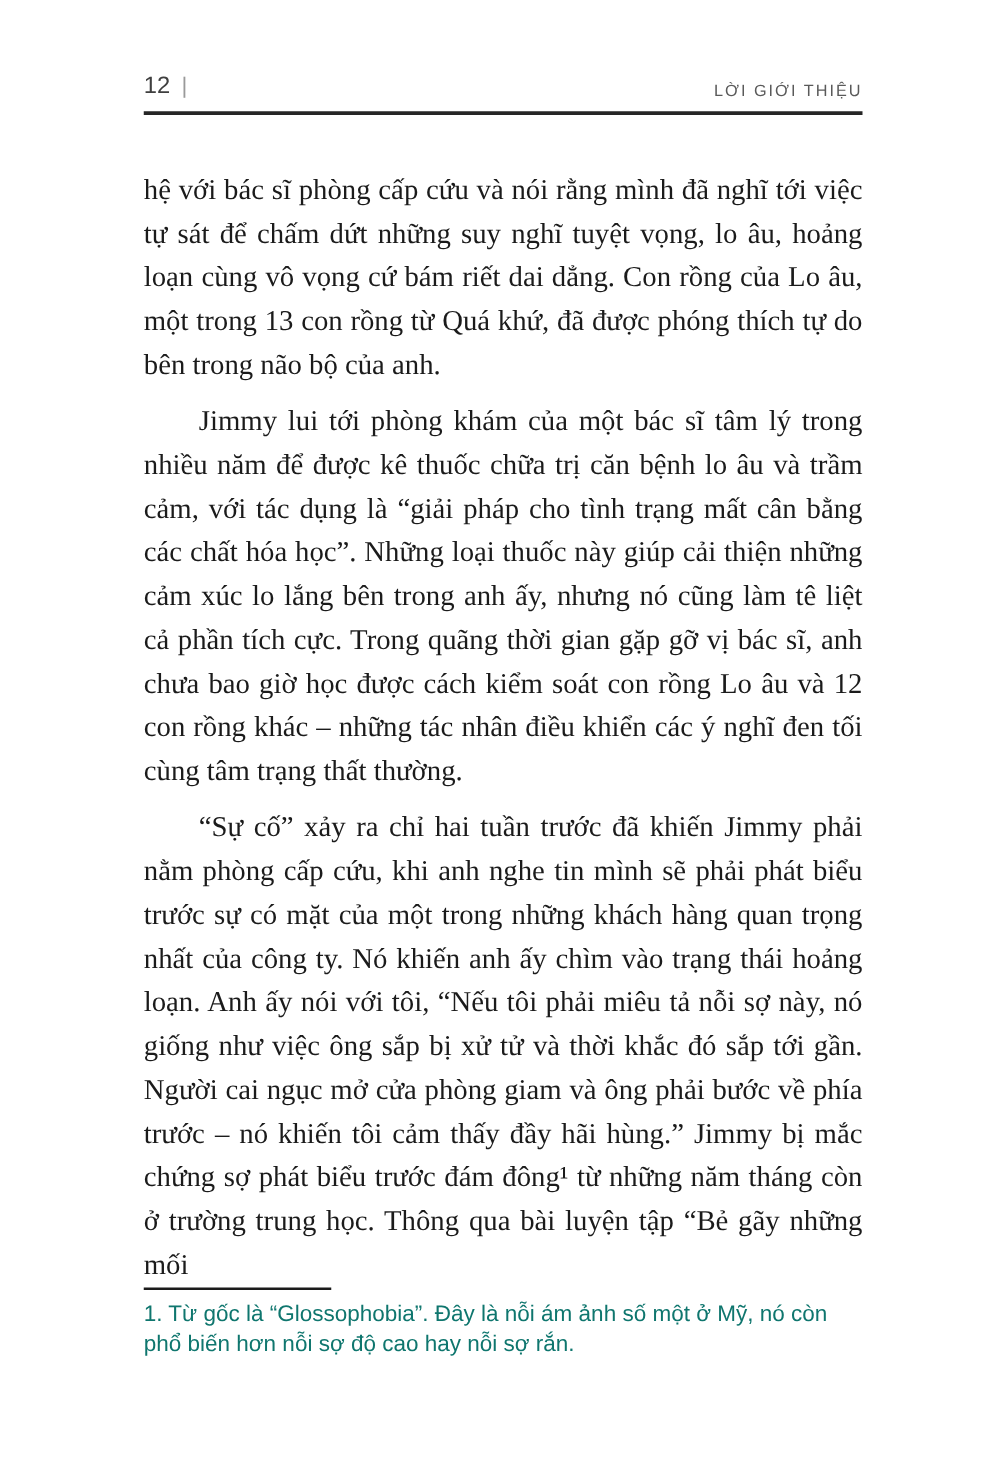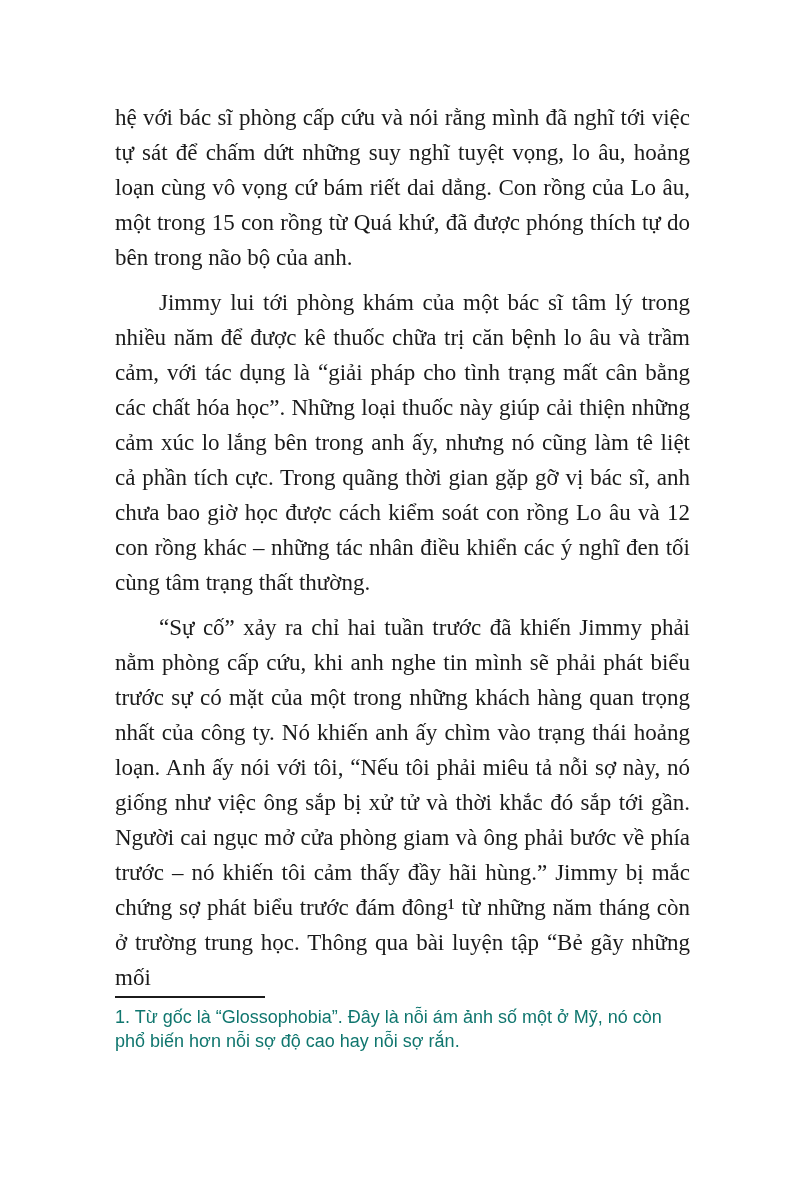--- a/index.html
+++ b/index.html
@@ -52,23 +52,30 @@
     line-height: 24px;
     color: #0f766e;
     text-align: left;
   }
 </style>
 </head>
 <body>
 
 <div class="page">
 
+  <div class="header">
+    <div class="header-left">
+      <span class="page-number">12</span>
+      <span class="header-divider">|</span>
+    </div>
+    <span class="running-title">LỜI GIỚI THIỆU</span>
+  </div>
 
   <div class="body-text">
-    <p>hệ với bác sĩ phòng cấp cứu và nói rằng mình đã nghĩ tới việc tự sát để chấm dứt những suy nghĩ tuyệt vọng, lo âu, hoảng loạn cùng vô vọng cứ bám riết dai dẳng. Con rồng của Lo âu, một trong 15 con rồng từ Quá khứ, đã được phóng thích tự do bên trong não bộ của anh.</p>
+    <p>hệ với bác sĩ phòng cấp cứu và nói rằng mình đã nghĩ tới việc tự sát để chấm dứt những suy nghĩ tuyệt vọng, lo âu, hoảng loạn cùng vô vọng cứ bám riết dai dẳng. Con rồng của Lo âu, một trong 13 con rồng từ Quá khứ, đã được phóng thích tự do bên trong não bộ của anh.</p>
     <p class="indent">Jimmy lui tới phòng khám của một bác sĩ tâm lý trong nhiều năm để được kê thuốc chữa trị căn bệnh lo âu và trầm cảm, với tác dụng là “giải pháp cho tình trạng mất cân bằng các chất hóa học”. Những loại thuốc này giúp cải thiện những cảm xúc lo lắng bên trong anh ấy, nhưng nó cũng làm tê liệt cả phần tích cực. Trong quãng thời gian gặp gỡ vị bác sĩ, anh chưa bao giờ học được cách kiểm soát con rồng Lo âu và 12 con rồng khác – những tác nhân điều khiển các ý nghĩ đen tối cùng tâm trạng thất thường.</p>
     <p class="indent">“Sự cố” xảy ra chỉ hai tuần trước đã khiến Jimmy phải nằm phòng cấp cứu, khi anh nghe tin mình sẽ phải phát biểu trước sự có mặt của một trong những khách hàng quan trọng nhất của công ty. Nó khiến anh ấy chìm vào trạng thái hoảng loạn. Anh ấy nói với tôi, “Nếu tôi phải miêu tả nỗi sợ này, nó giống như việc ông sắp bị xử tử và thời khắc đó sắp tới gần. Người cai ngục mở cửa phòng giam và ông phải bước về phía trước – nó khiến tôi cảm thấy đầy hãi hùng.” Jimmy bị mắc chứng sợ phát biểu trước đám đông¹ từ những năm tháng còn ở trường trung học. Thông qua bài luyện tập “Bẻ gãy những mối</p>
   </div>
 
   <div class="footnote-rule"></div>
 
   <div class="footnote">1. Từ gốc là “Glossophobia”. Đây là nỗi ám ảnh số một ở Mỹ, nó còn phổ biến hơn nỗi sợ độ cao hay nỗi sợ rắn.</div>
 
 </div>
 

